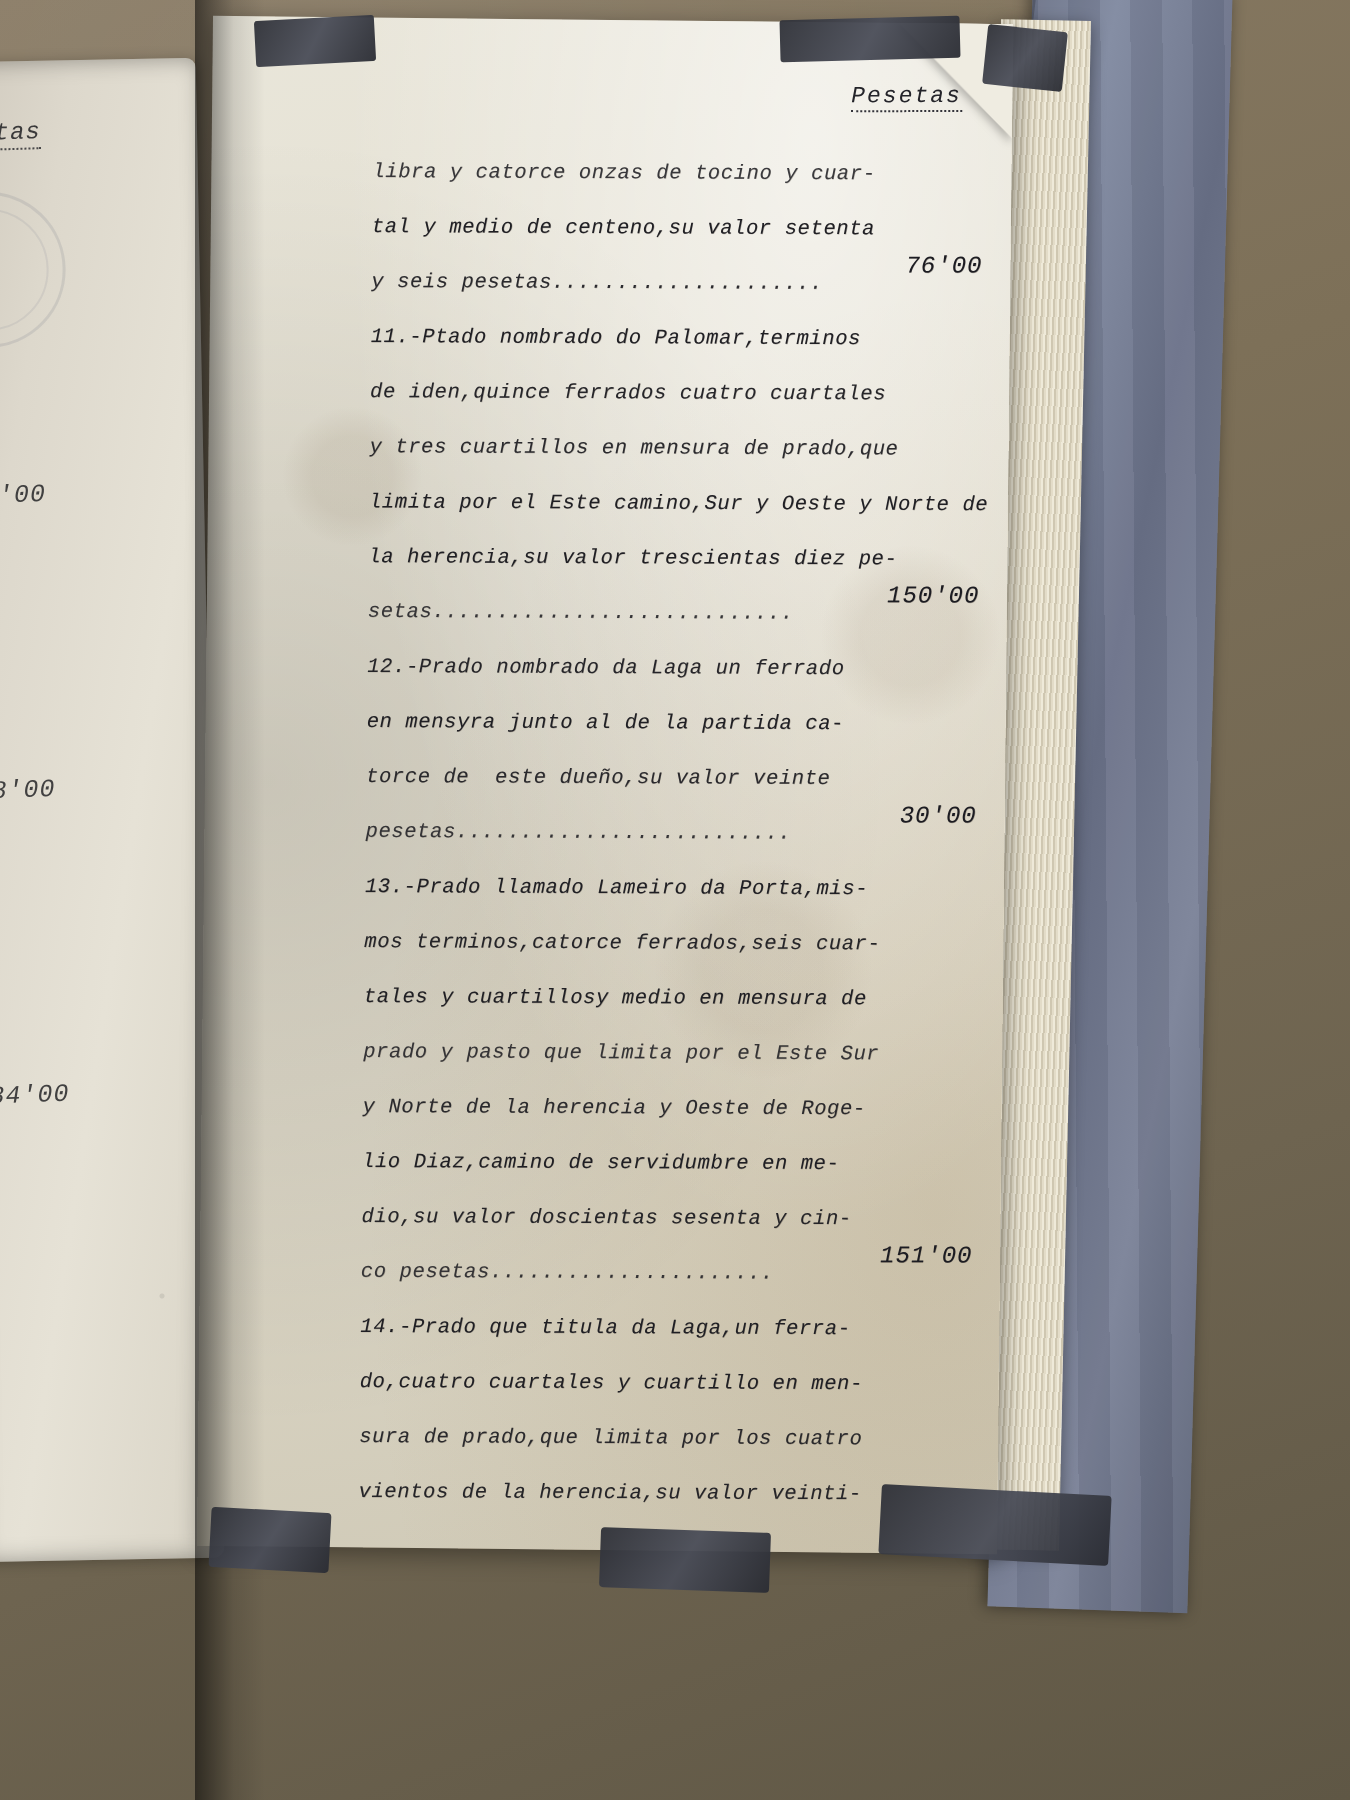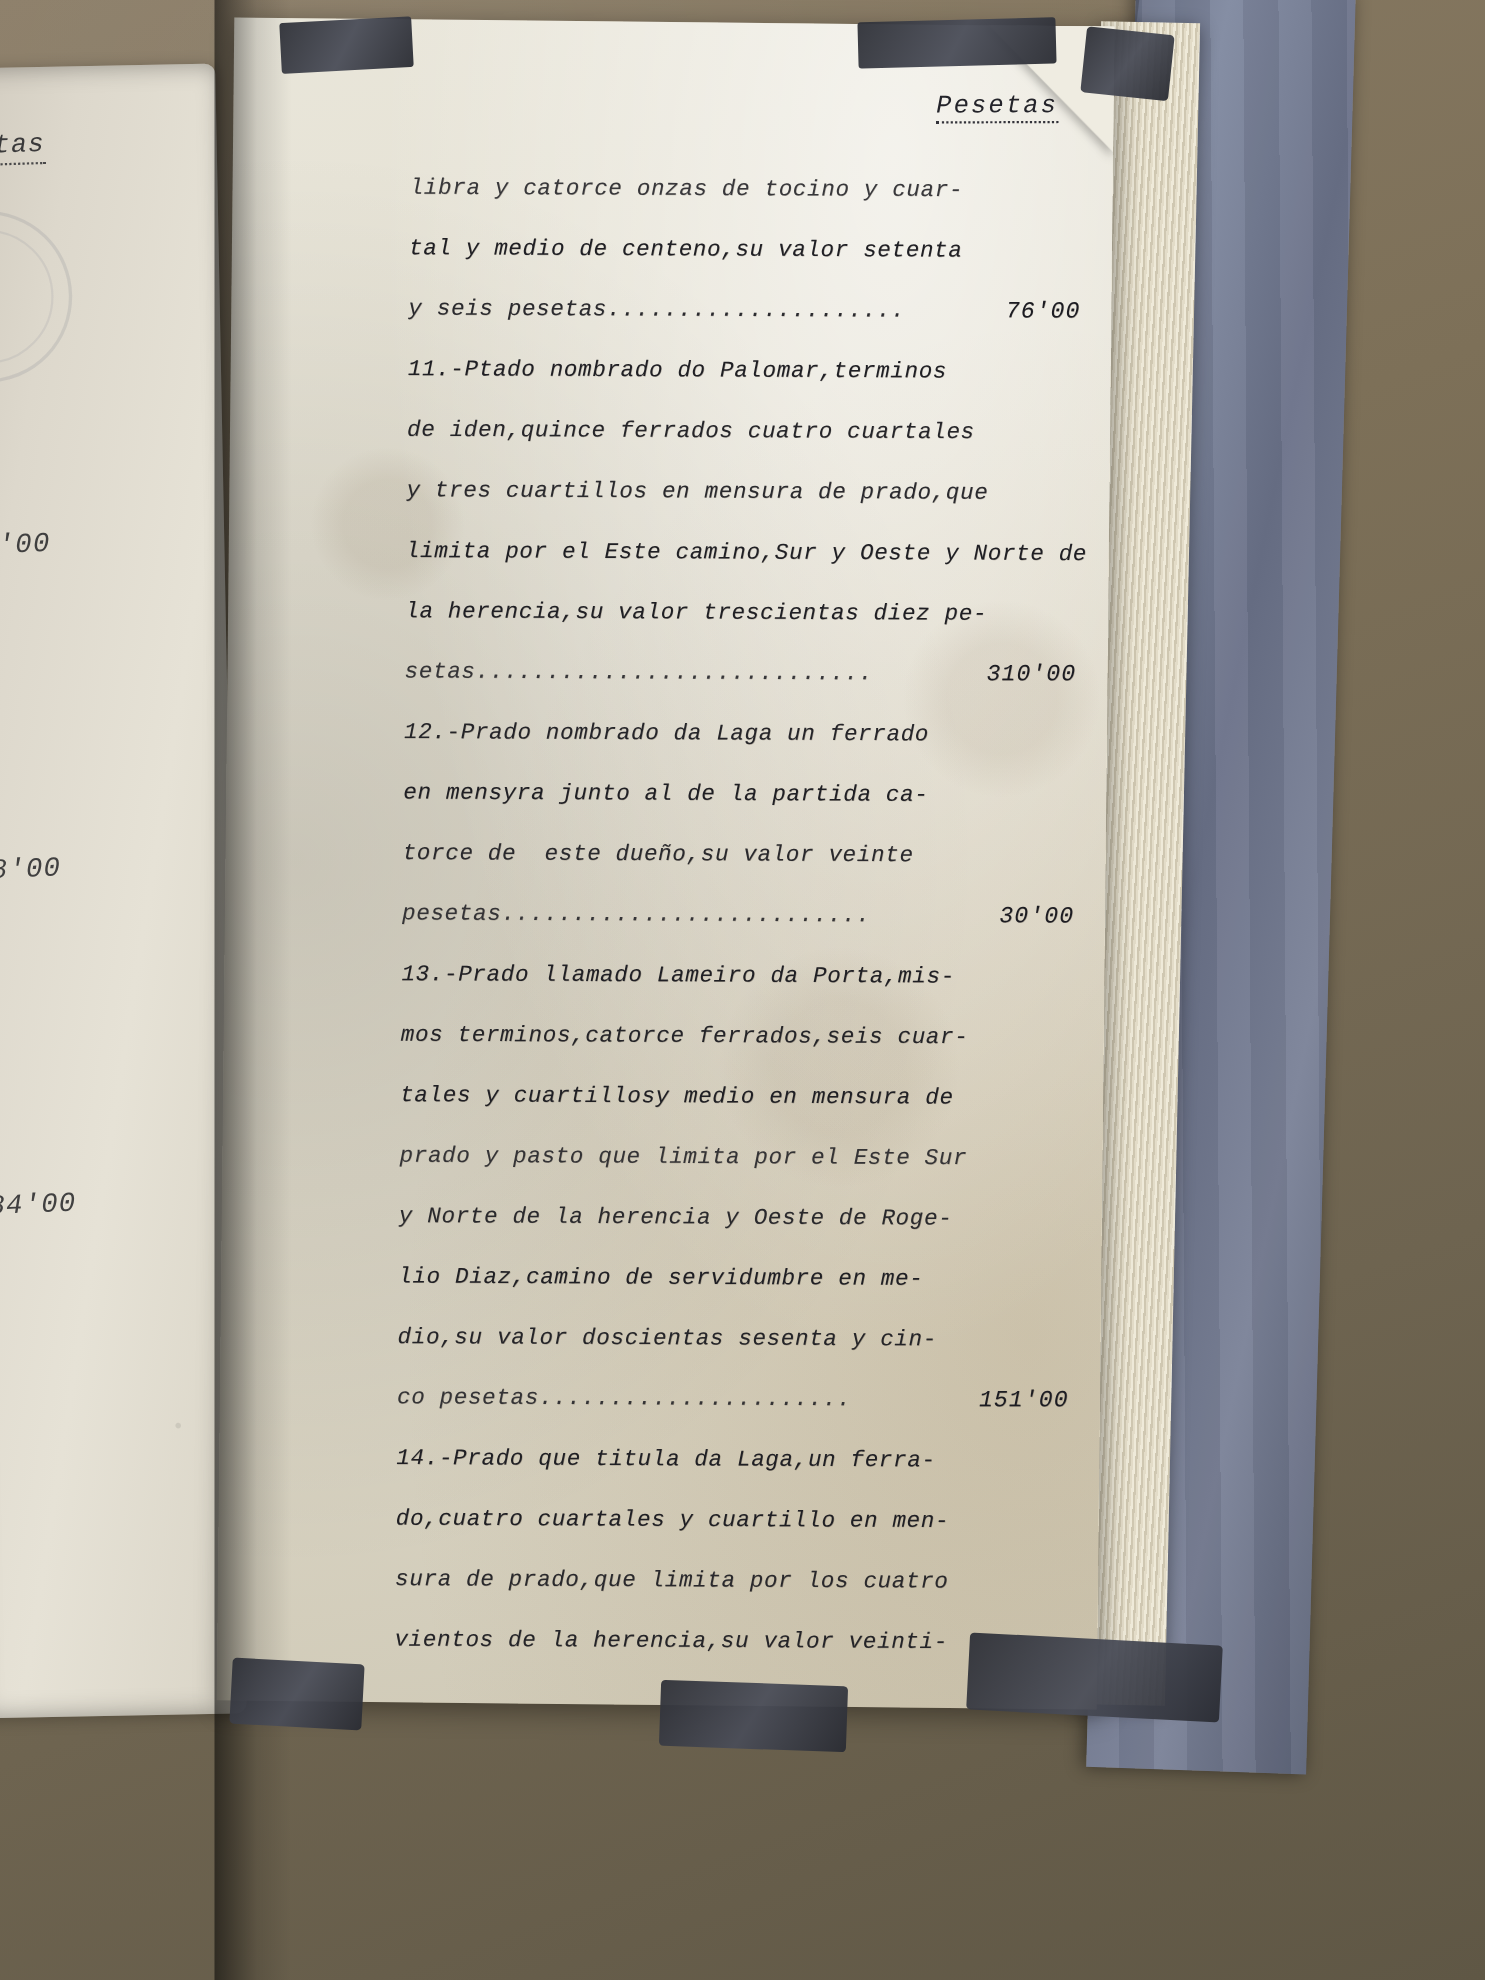--- a/index.html
+++ b/index.html
@@ -230,25 +230,24 @@
     white-space: pre;
     text-shadow: 0.4px 0.4px 0 rgba(60,50,40,0.35);
   }
   .line .txt { display: inline-block; transform: rotate(-0.35deg); }
   .line .amt {
     position: absolute;
     right: -14px;
     top: 1px;
     font-family: "Liberation Mono", monospace;
     font-style: italic;
-    font-size: 21px;
+    font-size: 24px;
     letter-spacing: 1px;
     color: #1c1c22;
     transform: rotate(-0.5deg);
-    margin-top: 20px;
   }
   
   .line:nth-child(3n)   .txt { opacity: .94; }
   .line:nth-child(4n+1) .txt { opacity: .88; }
   .line:nth-child(5n)   .txt { opacity: .97; }
 </style>
 </head>
 <body>
 
 <div id="page">
@@ -300,21 +299,21 @@
       <div class="line">
         <span class="txt">limita por el Este camino,Sur y Oeste y Norte de</span>
         <span class="amt"></span>
       </div>
       <div class="line">
         <span class="txt">la herencia,su valor trescientas diez pe-</span>
         <span class="amt"></span>
       </div>
       <div class="line">
         <span class="txt">setas............................</span>
-        <span class="amt">310'00</span>
+        <span class="amt">150'00</span>
       </div>
       <div class="line">
         <span class="txt">12.-Prado nombrado da Laga un ferrado</span>
         <span class="amt"></span>
       </div>
       <div class="line">
         <span class="txt">en mensyra junto al de la partida ca-</span>
         <span class="amt"></span>
       </div>
       <div class="line">

